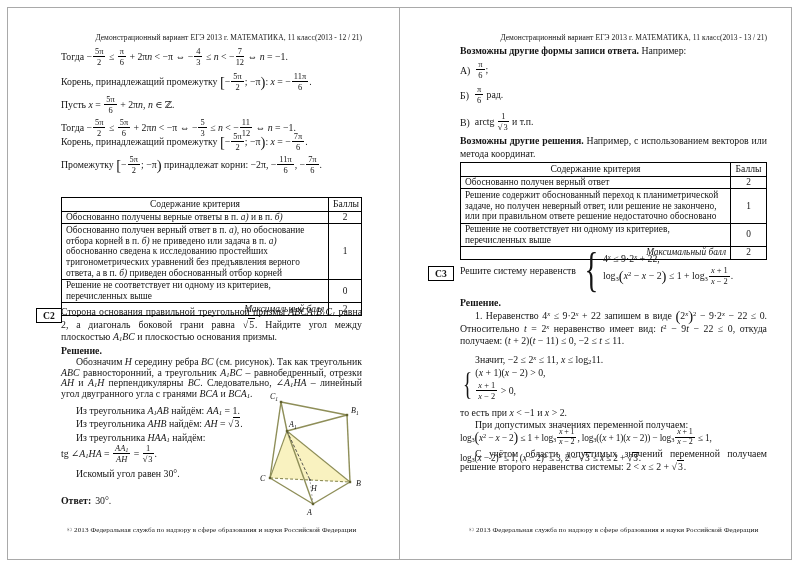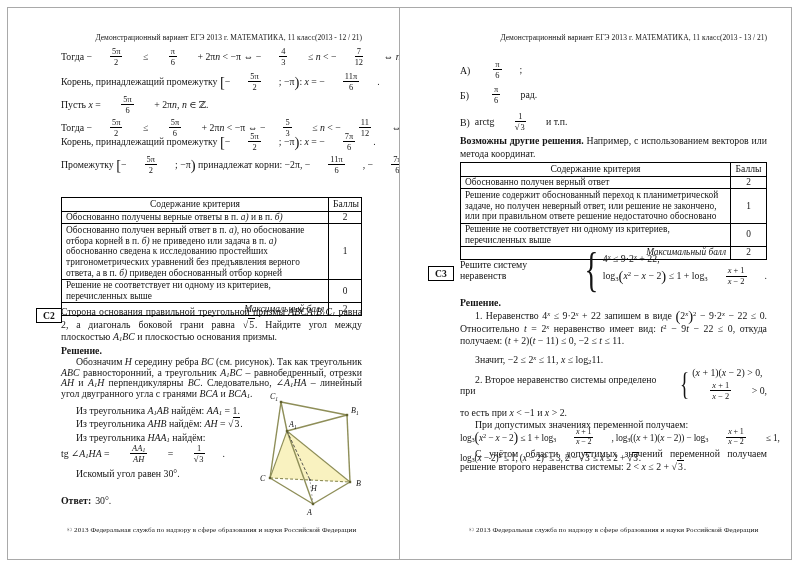--- a/index.html
+++ b/index.html
@@ -15,21 +15,21 @@
   .hdr .ht{letter-spacing:0.1px}
   .ml{font-size:9.8px;line-height:1.15;white-space:nowrap}
   .txt{font-size:9.8px;line-height:12.6px}
   .just{text-align:justify}
   .ind{text-indent:15px}
   .tight{line-height:10.6px}
   .bold{font-weight:bold;font-size:9.8px}
   b{font-weight:bold}
   i{font-style:italic}
   
-  .frac{display:inline-block;vertical-align:middle;text-align:center;font-size:0.86em;line-height:1.05;margin:0 18px;transform:translateY(-1px)}
+  .frac{display:inline-block;vertical-align:middle;text-align:center;font-size:0.86em;line-height:1.05;margin:0 1px;transform:translateY(-1px)}
   .fn{display:block;border-bottom:0.8px solid #000;padding:0 2px 0.5px}
   .fd{display:block;padding-top:0.5px}
   sup{font-size:0.68em;vertical-align:0.45em;line-height:0}
   sub{font-size:0.68em;vertical-align:-0.22em;line-height:0}
   .sqrt{white-space:nowrap}
   .rd{font-style:normal}
   .rb{border-top:0.8px solid #000;padding:0 1px}
   .big{font-size:1.5em;vertical-align:-0.13em;line-height:0;font-weight:400}
   
   .crit{width:100%;border-collapse:collapse;font-size:9.4px;line-height:10.7px;table-layout:fixed}
@@ -174,20 +174,23 @@
 
   <div class="bx foot" style="top:518px">© 2013 Федеральная служба по надзору в сфере образования и науки Российской Федерации</div>
 </div>
 
 <div class="page" id="pgR">
   <div class="bx hdr" style="top:25px">
     <span class="ht">Демонстрационный вариант ЕГЭ 2013 г. МАТЕМАТИКА, 11 класс</span>
     <span class="hp">(2013 - 13 / 21)</span>
   </div>
 
+  <div class="bx txt" style="top:37px">
+    <b>Возможны другие формы записи ответа.</b><span> Например:</span>
+  </div>
 
   <div class="bx item" style="top:53px">
     <span>А)</span>
     <span class="ml"><span class="frac"><span class="fn">π</span><span class="fd">6</span></span>;</span>
   </div>
   <div class="bx item" style="top:78px">
     <span>Б)</span>
     <span class="ml"><span class="frac"><span class="fn">π</span><span class="fd">6</span></span> рад.</span>
   </div>
   <div class="bx item" style="top:105px">
@@ -244,21 +247,20 @@
         <span class="ml">log<sub>3</sub><span class="big">(</span><i>x</i><sup>2</sup> − <i>x</i> − 2<span class="big">)</span> ≤ 1 + log<sub>3</sub><span class="frac"><span class="fn"><i>x</i> + 1</span><span class="fd"><i>x</i> − 2</span></span>.</span>
       </span>
     </span>
   </div>
 
   <div class="bx bold" style="top:289px">Решение.</div>
   <div class="bx txt just ind" style="top:302px">1. Неравенство 4<sup><i>x</i></sup> ≤ 9·2<sup><i>x</i></sup> + 22 запишем в виде <span class="big">(</span>2<sup><i>x</i></sup><span class="big">)</span><sup>2</sup> − 9·2<sup><i>x</i></sup> − 22 ≤ 0. Относительно <i>t</i> = 2<sup><i>x</i></sup> неравенство имеет вид: <i>t</i><sup>2</sup> − 9<i>t</i> − 22 ≤ 0, откуда получаем: (<i>t</i> + 2)(<i>t</i> − 11) ≤ 0, −2 ≤ <i>t</i> ≤ 11.</div>
   <div class="bx txt ind" style="top:346px">Значит, −2 ≤ 2<sup><i>x</i></sup> ≤ 11, <i>x</i> ≤ log<sub>2</sub>11.</div>
 
   <div class="bx c3row" style="top:360px">
-    <span class="ind" style="display:inline-block">2. Второе неравенство системы определено при</span>
     <span class="sys sys-sm">
       <span class="brace">{</span>
       <span class="syslines">
         <span class="ml">(<i>x</i> + 1)(<i>x</i> − 2) &gt; 0,</span>
         <span class="ml"><span class="frac"><span class="fn"><i>x</i> + 1</span><span class="fd"><i>x</i> − 2</span></span> &gt; 0,</span>
       </span>
     </span>
   </div>
 
   <div class="bx txt" style="top:399px">то есть при <i>x</i> &lt; −1 и <i>x</i> &gt; 2.</div>

